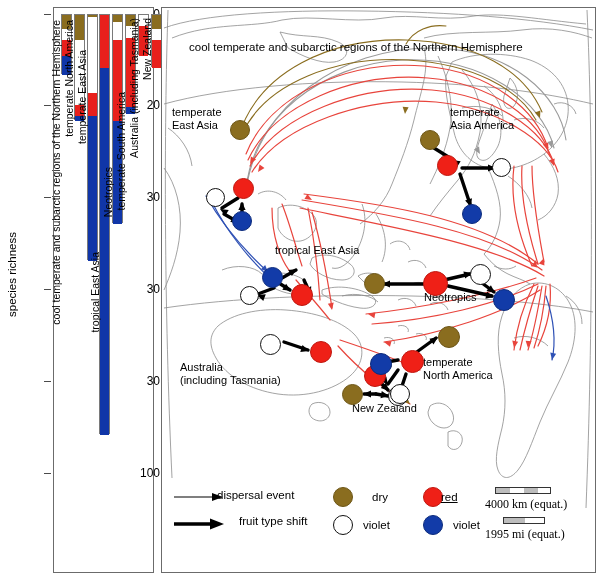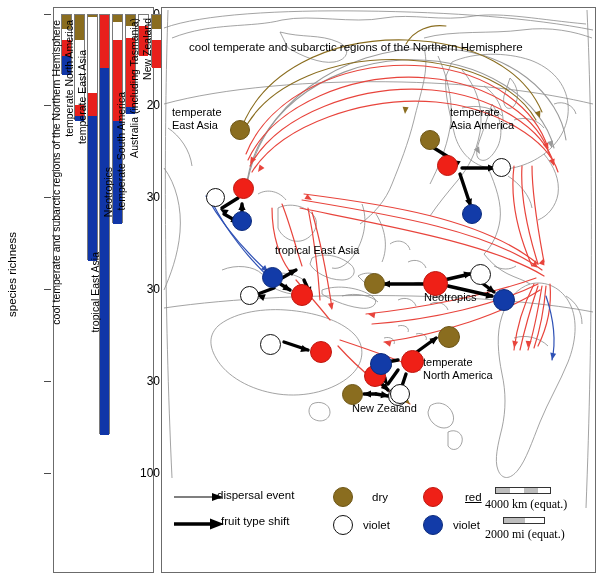--- a/index.html
+++ b/index.html
@@ -359,20 +359,24 @@
 
     <div class="maplabel" style="left:113px;top:236px;">tropical East Asia</div>
 
     <div class="maplabel" style="left:262px;top:283px;">Neotropics</div>
 
     <div class="maplabel" style="left:261px;top:348px;">
       <div>temperate</div>
       <div>North America</div>
     </div>
 
+    <div class="maplabel" style="left:18px;top:353px;">
+      <div>Australia</div>
+      <div>(including Tasmania)</div>
+    </div>
 
     <div class="maplabel" style="left:190px;top:394px;">New Zealand</div>
 
     <div class="node dry" style="left:68px;top:112px;width:20px;height:20px;"></div>
     <div class="node red" style="left:71px;top:170px;width:21px;height:21px;"></div>
     <div class="node white" style="left:44px;top:180px;width:19px;height:19px;"></div>
     <div class="node violet" style="left:70px;top:203px;width:20px;height:20px;"></div>
 
     <div class="node dry" style="left:258px;top:122px;width:20px;height:20px;"></div>
     <div class="node red" style="left:275px;top:147px;width:21px;height:21px;"></div>
@@ -405,35 +409,35 @@
       <svg class="abs" style="left:0;top:12px;" width="52" height="12">
         <line x1="1" y1="6" x2="40" y2="6" stroke="#000" stroke-width="1.2"></line>
         <polygon points="50,6 39,2 39,10" fill="#000"></polygon>
       </svg>
       <div class="leg-text" style="left:44px;top:10px;">dispersal event</div>
 
       <svg class="abs" style="left:0;top:38px;" width="52" height="14">
         <line x1="1" y1="7" x2="38" y2="7" stroke="#000" stroke-width="3.4"></line>
         <polygon points="51,7 37,1.6 37,12.4" fill="#000"></polygon>
       </svg>
-      <div class="leg-text" style="left:48px;top:36px;text-align:right;">fruit type shift</div>
+      <div class="leg-text" style="left:66px;top:36px;text-align:right;">fruit type shift</div>
 
       <div class="leg-circ" style="left:160px;top:8px;width:20px;height:20px;background:#8a6d1f;border:1px solid #6d5617;"></div>
       <div class="leg-text" style="left:199px;top:12px;">dry</div>
 
       <div class="leg-circ" style="left:160px;top:36px;width:20px;height:20px;background:#ffffff;border:1.4px solid #111;"></div>
       <div class="leg-text" style="left:190px;top:40px;">violet</div>
 
       <div class="leg-circ" style="left:250px;top:8px;width:20px;height:20px;background:#ef2017;border:1px solid #c01810;"></div>
-      <div class="leg-text" style="left:292px;top:12px;text-decoration:underline;">red</div>
+      <div class="leg-text" style="left:268px;top:12px;text-decoration:underline;">red</div>
 
       <div class="leg-circ" style="left:250px;top:36px;width:20px;height:20px;background:#123ba8;border:1px solid #0d2c7d;"></div>
       <div class="leg-text" style="left:280px;top:40px;">violet</div>
 
       <div class="scalebar" style="left:322px;top:8px;width:56px;"></div>
       <div class="scaletext" style="left:312px;top:18px;">4000 km (equat.)</div>
 
       <div class="scalebar" style="left:330px;top:38px;width:42px;background:repeating-linear-gradient(to right,#bdbdbd 0 21px,#ffffff 21px 42px);"></div>
-      <div class="scaletext" style="left:312px;top:48px;">2000 mi (equat.)</div>
+      <div class="scaletext" style="left:312px;top:48px;">1995 mi (equat.)</div>
     </div>
 
   </div>
 </div>
 
 </body></html>

